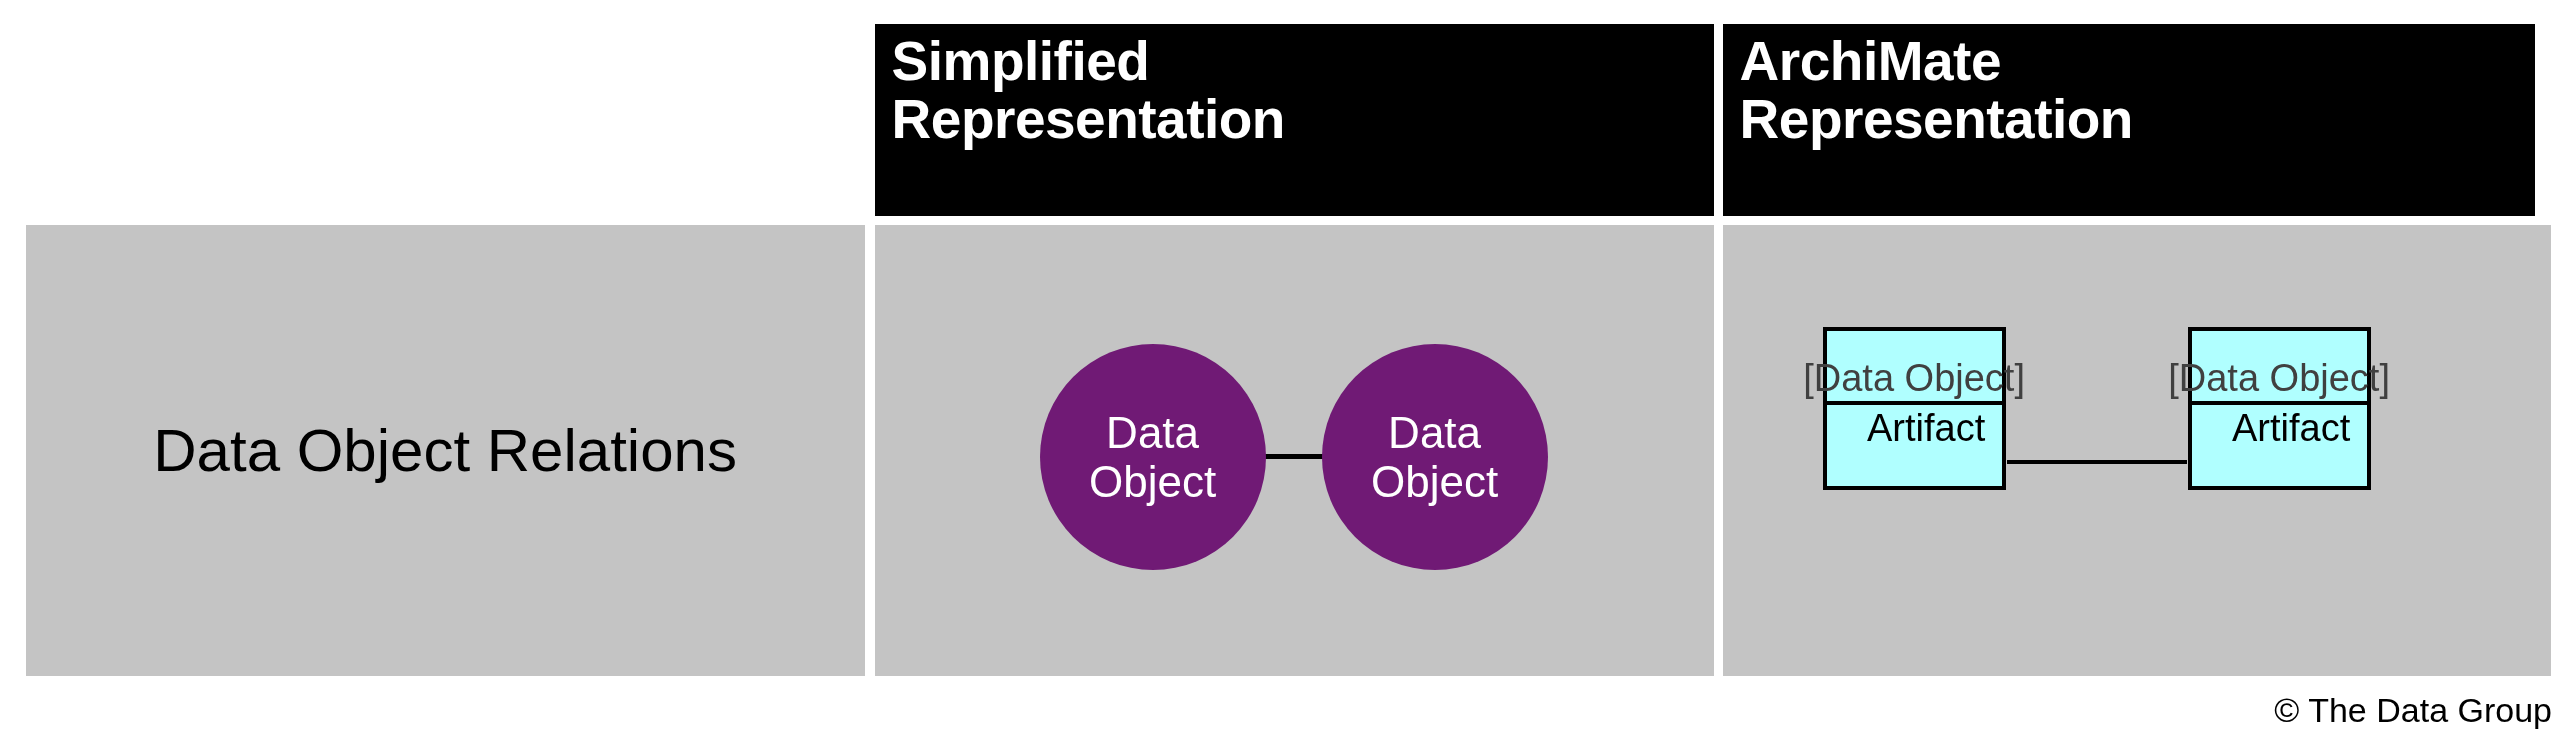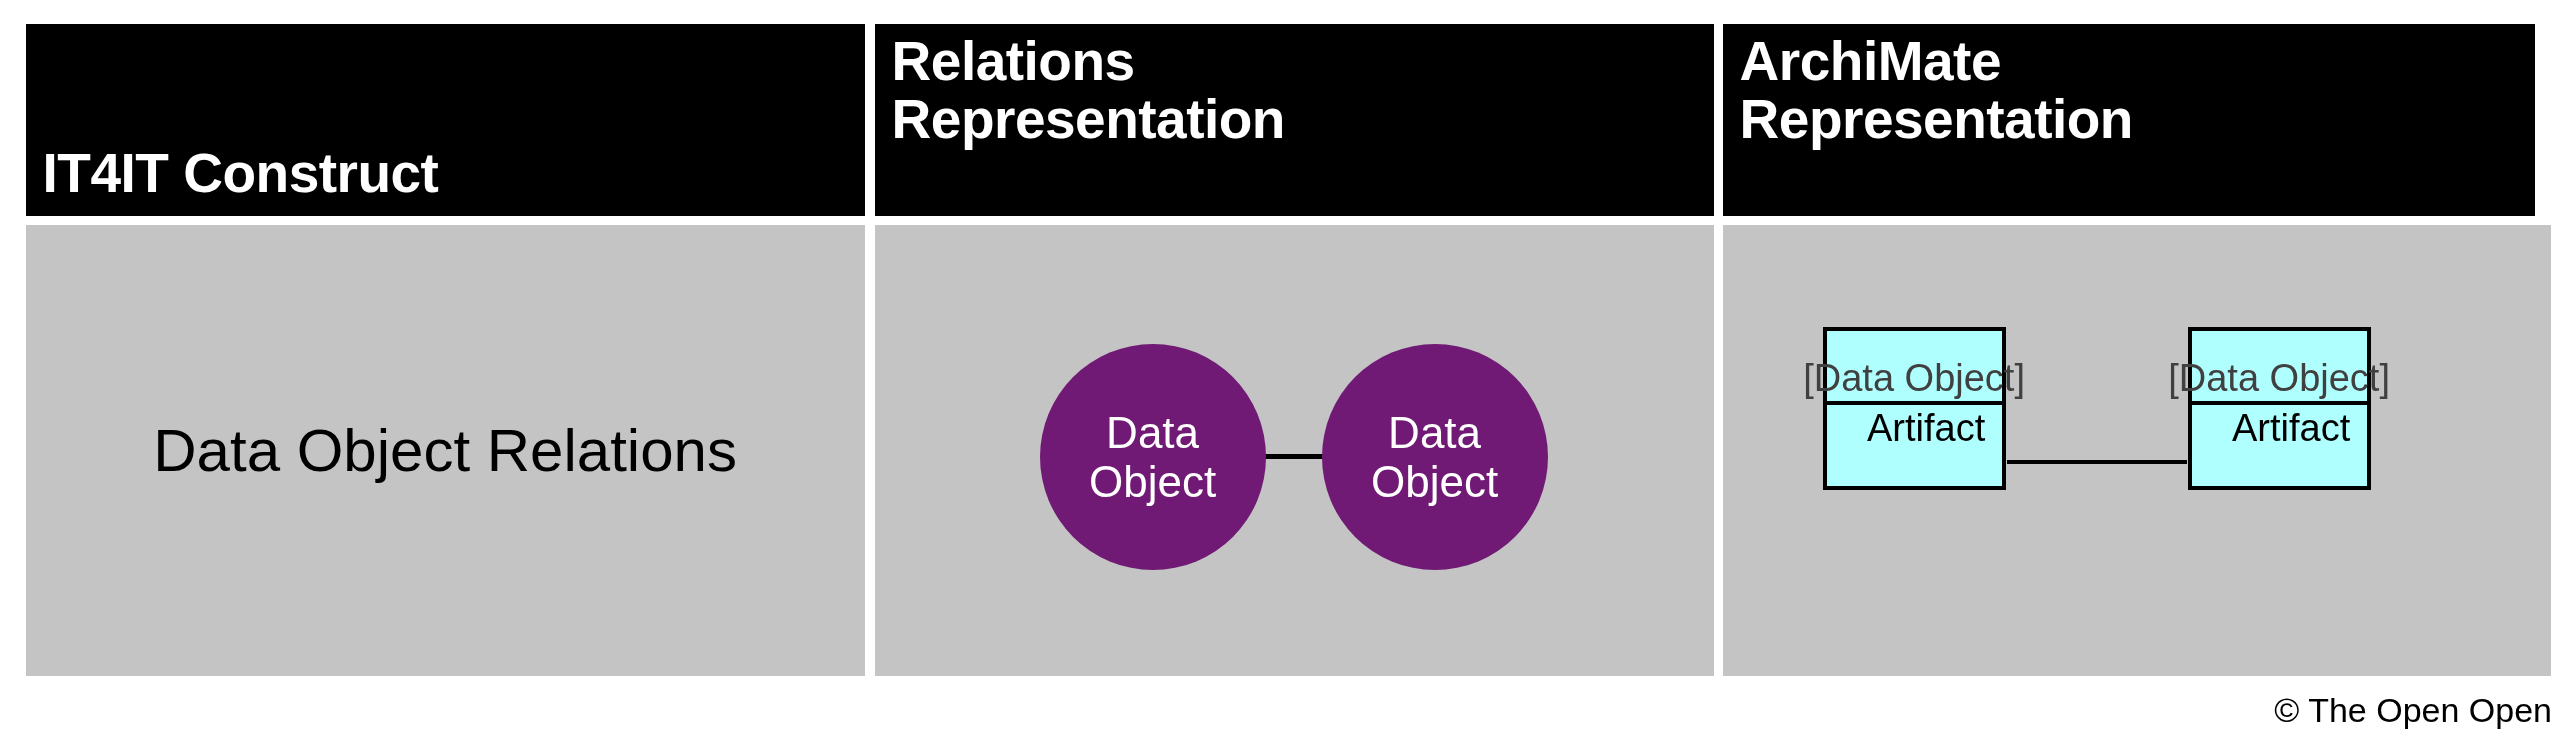--- a/index.html
+++ b/index.html
@@ -194,26 +194,23 @@
 </style>
 </head>
 <body>
 
 <div class="page">
 
   <div class="mapping-table">
 
     <div class="header-row">
 
-      <div class="hcell hcell-0">
-        <div class="htext">IT4IT Construct</div>
-      </div>
 
       <div class="hcell hcell-1">
-        <div class="htext">Relations
+        <div class="htext">Simplified
 Representation</div>
       </div>
 
       <div class="hcell hcell-2">
         <div class="htext">ArchiMate
 Representation</div>
       </div>
 
     </div>
 
@@ -251,16 +248,16 @@
             <div class="artifact-header">[Data Object]</div>
             <div class="artifact-name">Artifact</div>
           </div>
 
         </div>
       </div>
 
     </div>
   </div>
 
-  <div class="copyright">© The Open Open</div>
+  <div class="copyright">© The Data Group</div>
 
 </div>
 
 
 </body></html>

